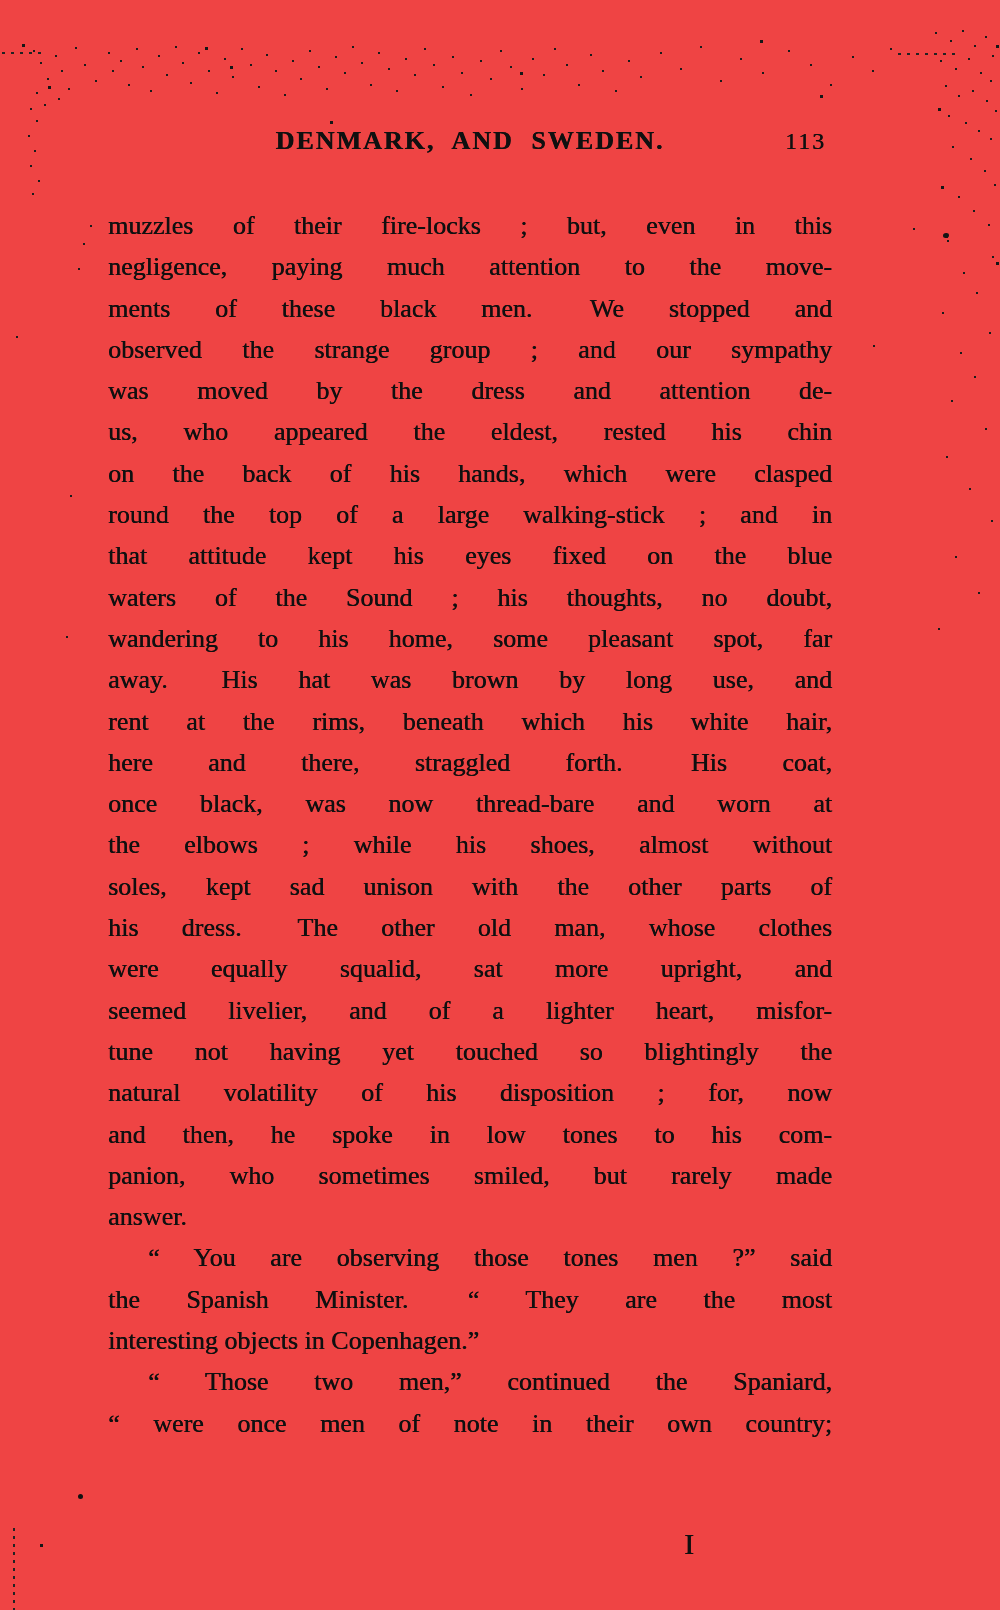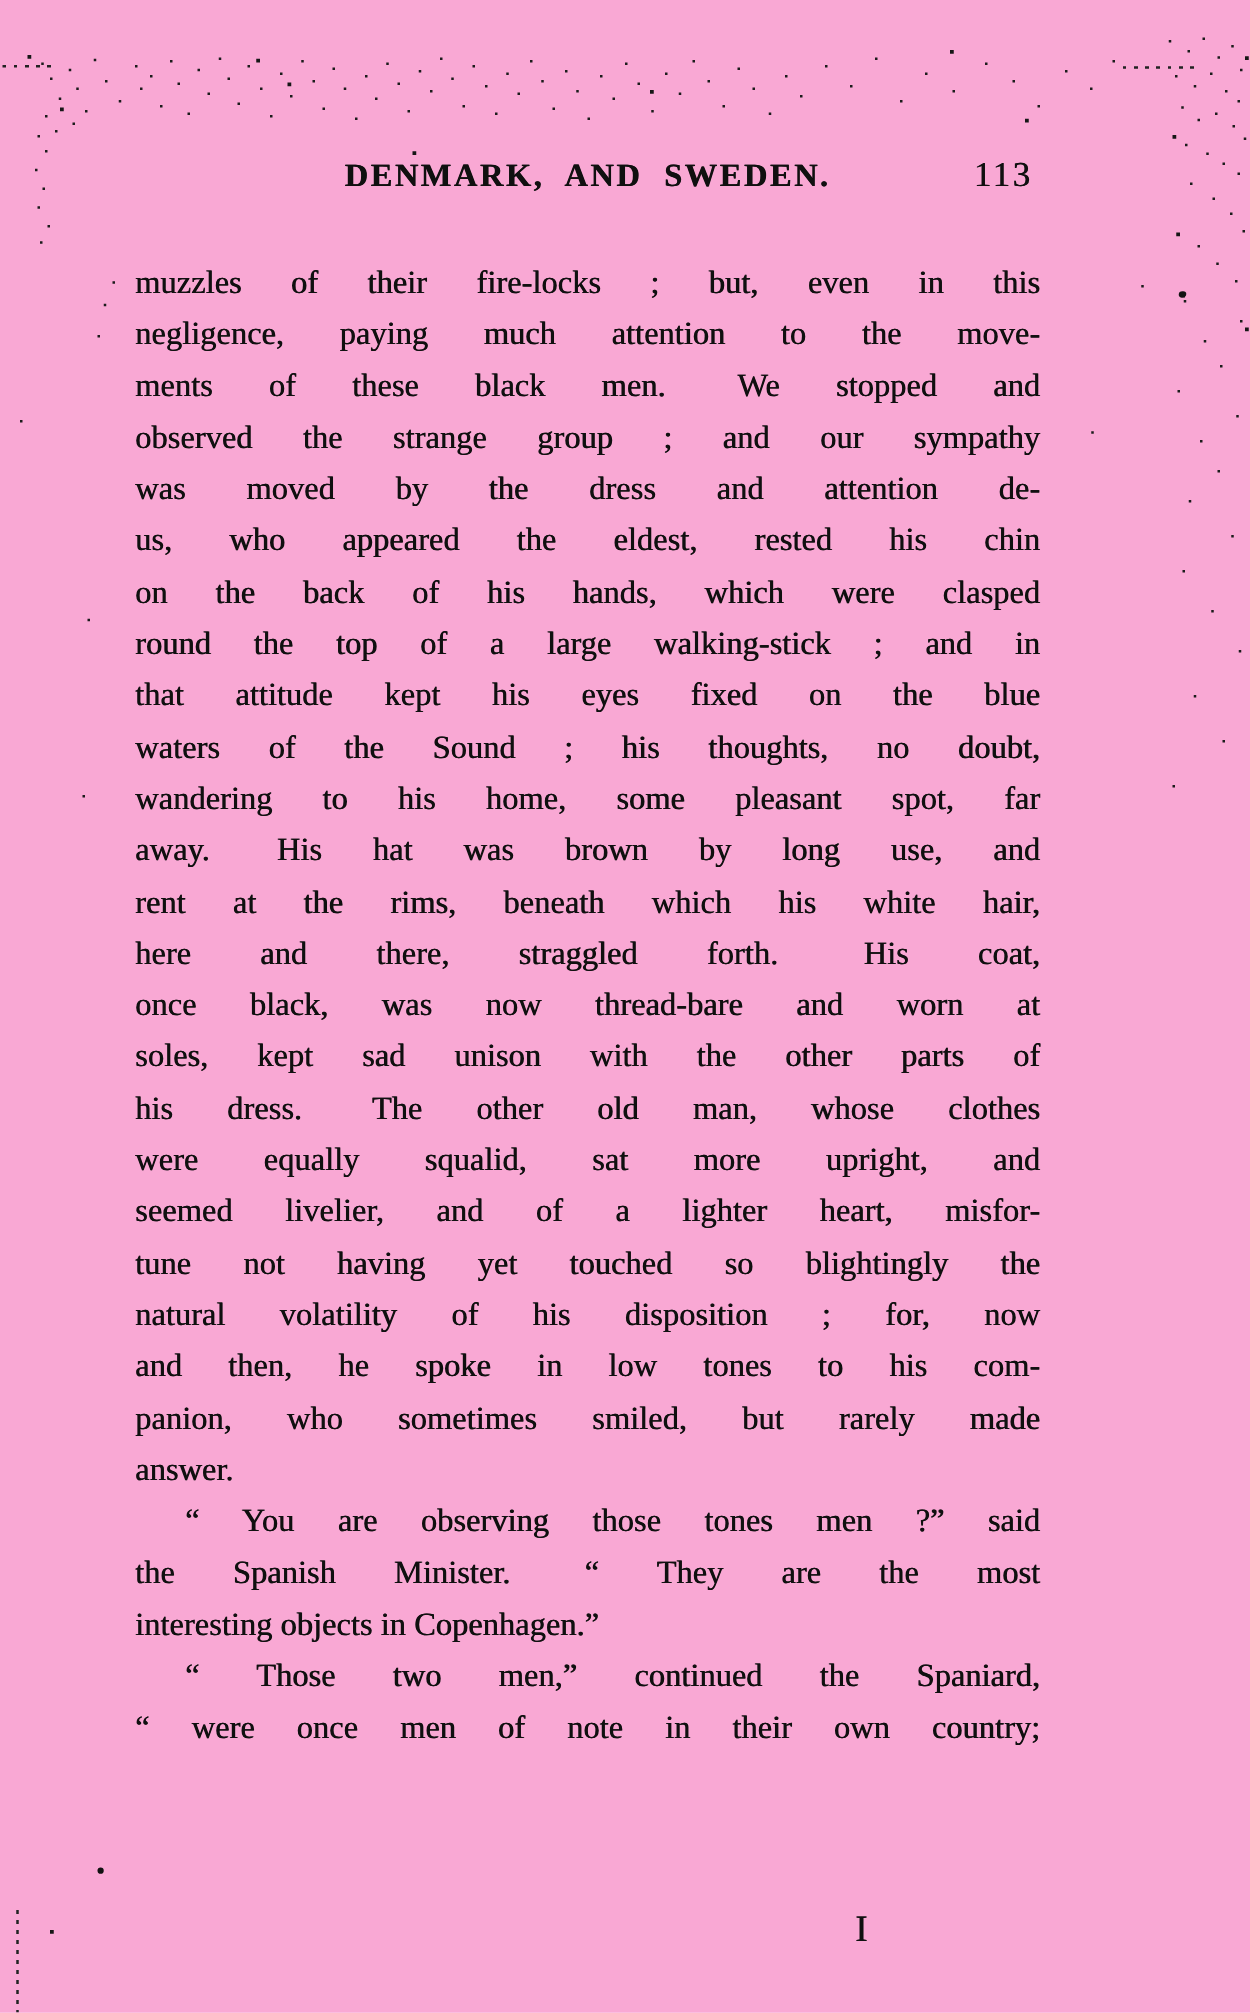--- a/index.html
+++ b/index.html
@@ -6,38 +6,38 @@
   body {
     width: 1000px; height: 1610px;
     background: #ffffff;
     font-family: "Liberation Serif", "DejaVu Serif", serif;
     color: #101010;
     overflow: hidden;
   }
   .page {
     position: absolute; left: 0; top: 0;
     width: 1000px; height: 1610px;
-    background: #f9a8d4;
+    background: #ef4444;
     overflow: hidden;
   }
   
   .header {
     position: absolute; left: 108px; top: 120px;
     width: 724px; height: 42px;
   }
   .header .title {
     text-align: center;
     font-size: 26px; font-weight: bold;
     letter-spacing: 2px; word-spacing: 9px;
     line-height: 42px;
     text-shadow: 0.4px 0 currentColor;
   }
   .header .pagenum {
     position: absolute; right: 6px; top: 0;
-    font-size: 28px; line-height: 42px;
+    font-size: 24px; line-height: 42px;
     letter-spacing: 2px;
     text-shadow: 0.4px 0 currentColor;
   }
   
   .bodytext {
     position: absolute; left: 108px; top: 205px;
     width: 724px;
     font-size: 26px;
     line-height: 41.3px;
     text-shadow: 0.45px 0 currentColor;
@@ -157,20 +157,21 @@
     <div class="ln">us, who appeared the eldest, rested his chin</div>
     <div class="ln">on the back of his hands, which were clasped</div>
     <div class="ln">round the top of a large walking-stick ; and in</div>
     <div class="ln">that attitude kept his eyes fixed on the blue</div>
     <div class="ln">waters of the Sound ; his thoughts, no doubt,</div>
     <div class="ln">wandering to his home, some pleasant spot, far</div>
     <div class="ln">away.  His hat was brown by long use, and</div>
     <div class="ln">rent at the rims, beneath which his white hair,</div>
     <div class="ln">here and there, straggled forth.  His coat,</div>
     <div class="ln">once black, was now thread-bare and worn at</div>
+    <div class="ln">the elbows ; while his shoes, almost without</div>
     <div class="ln">soles, kept sad unison with the other parts of</div>
     <div class="ln">his dress.  The other old man, whose clothes</div>
     <div class="ln">were equally squalid, sat more upright, and</div>
     <div class="ln">seemed livelier, and of a lighter heart, misfor-</div>
     <div class="ln">tune not having yet touched so blightingly the</div>
     <div class="ln">natural volatility of his disposition ; for, now</div>
     <div class="ln">and then, he spoke in low tones to his com-</div>
     <div class="ln">panion, who sometimes smiled, but rarely made</div>
     <div class="ln end">answer.</div>
     <div class="ln ind">“ You are observing those tones men ?” said</div>

